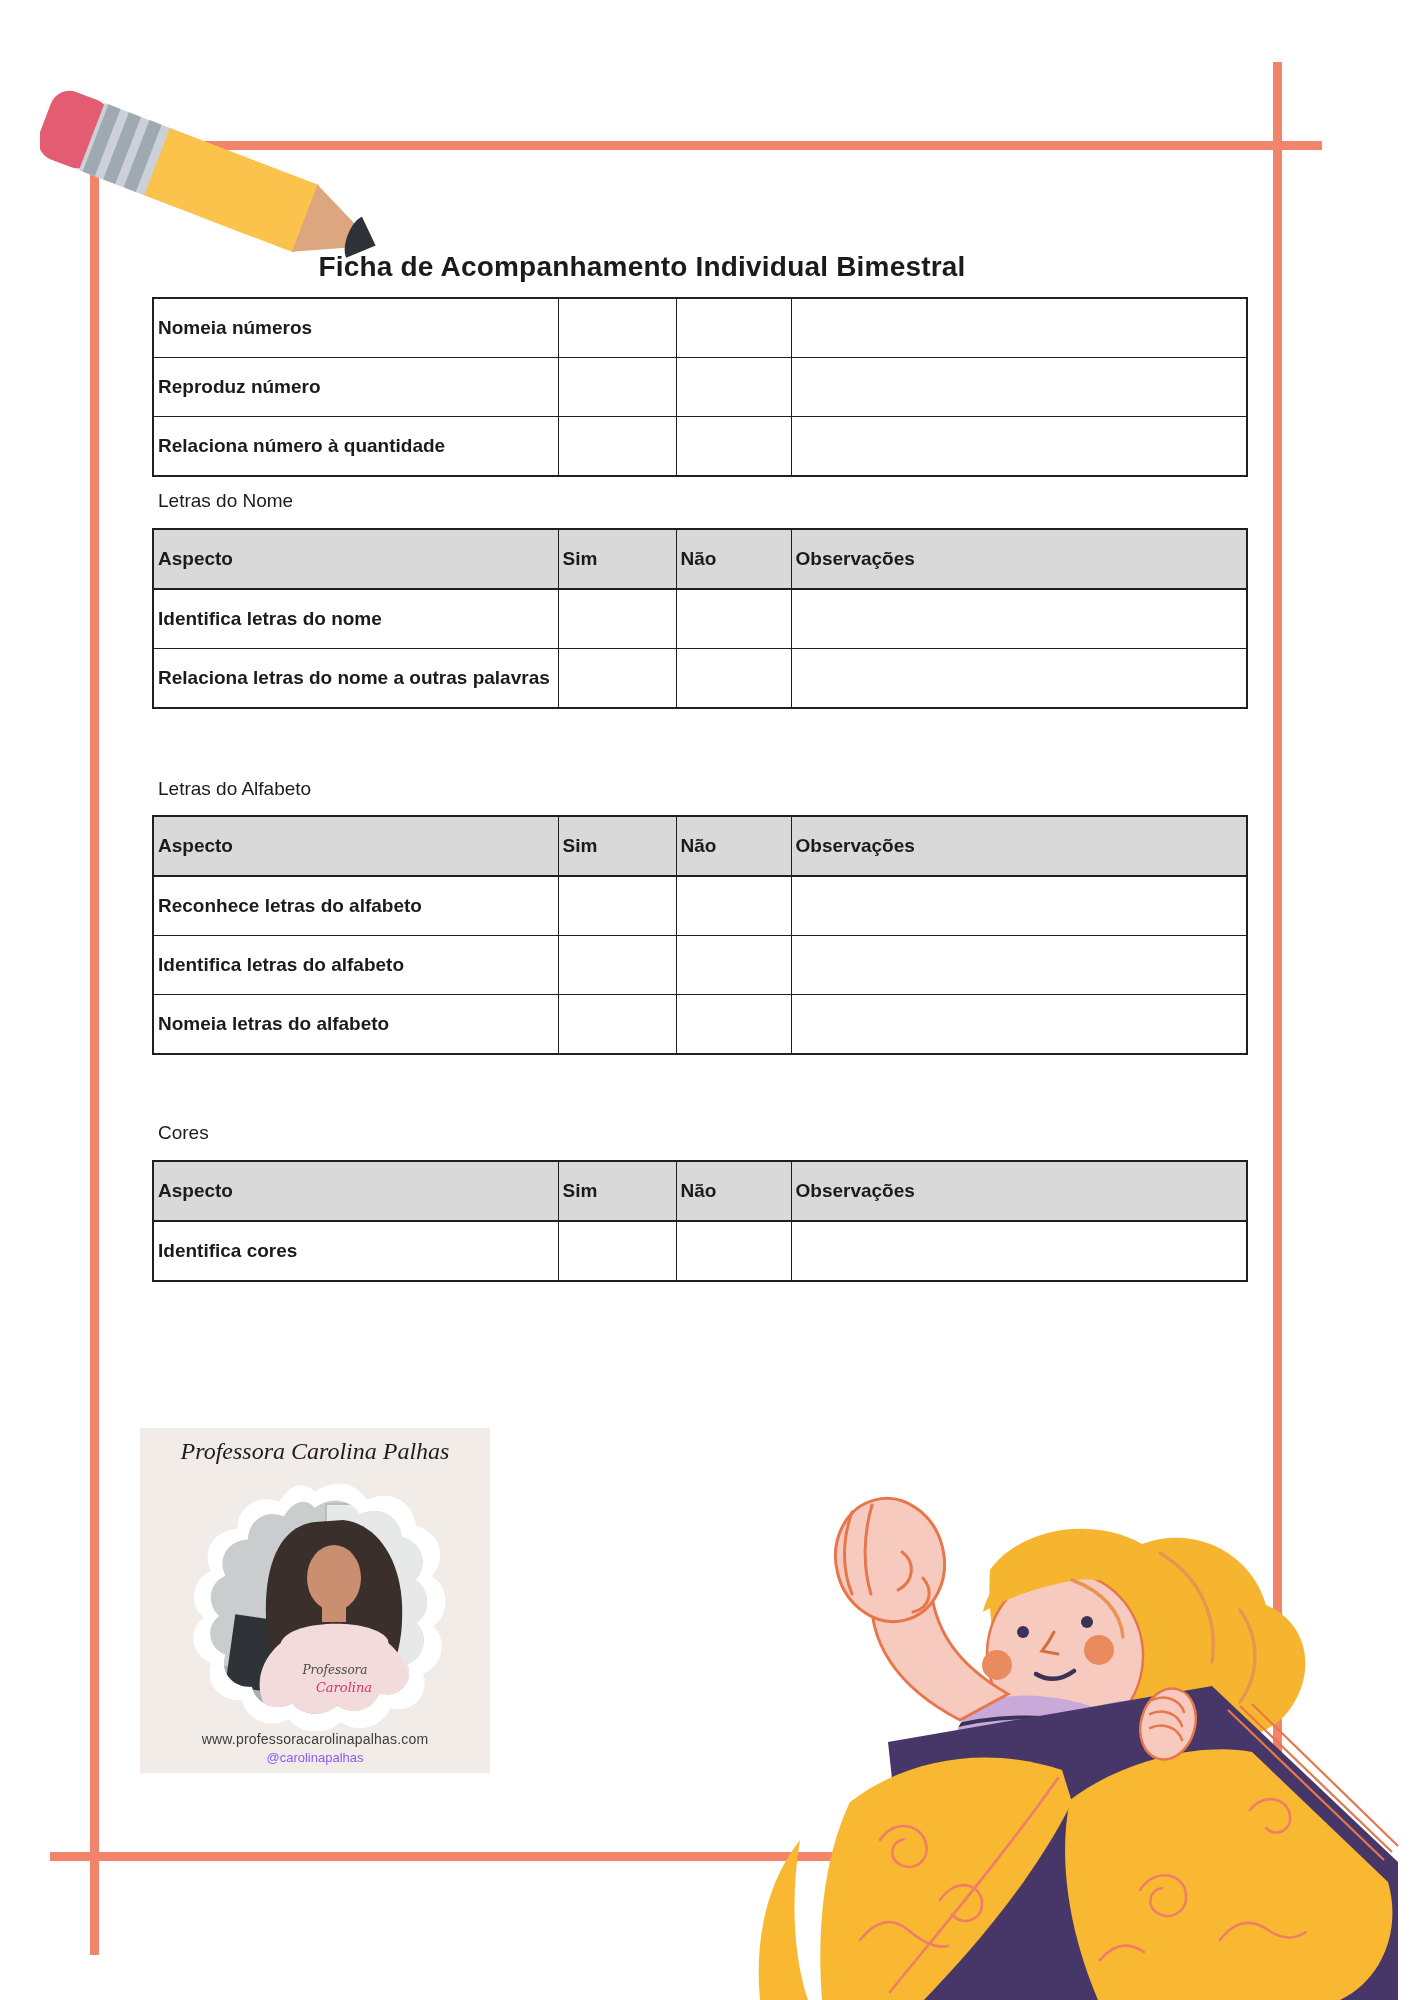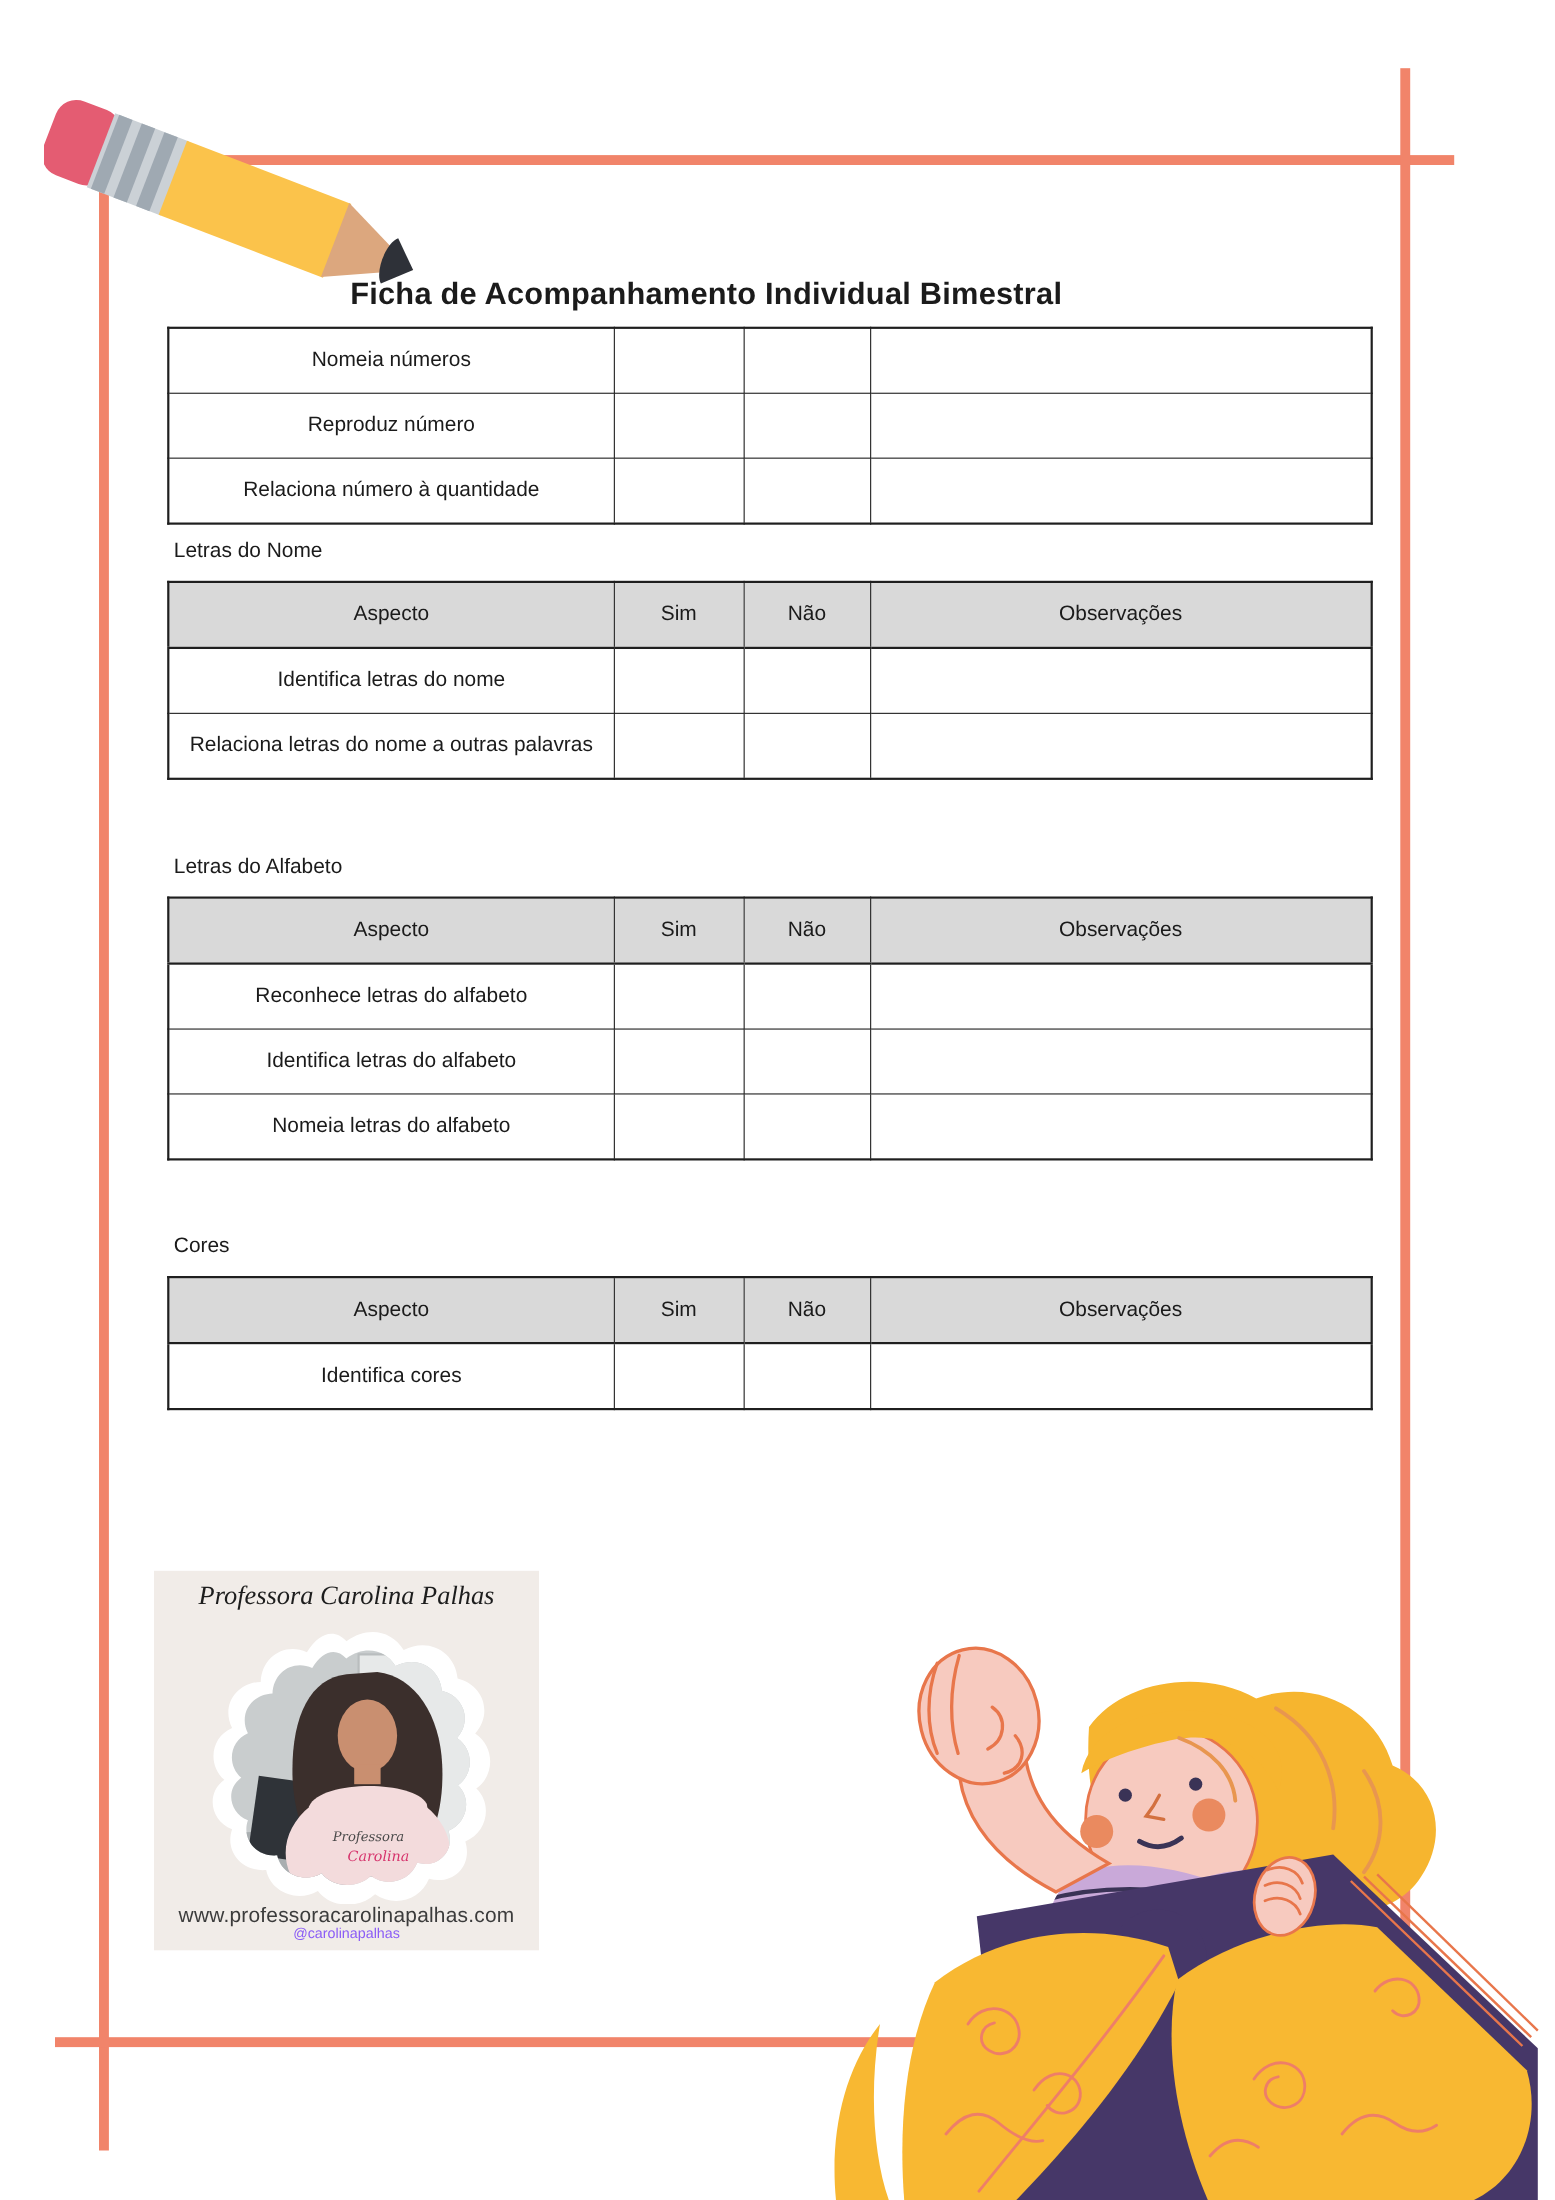--- a/index.html
+++ b/index.html
@@ -8,31 +8,31 @@
   
   .frame-line{position:absolute;background:#F1846A;z-index:1;}
   
   .doc-title{position:absolute;left:152px;top:251px;width:980px;text-align:center;
              font-size:28px;font-weight:bold;letter-spacing:.2px;z-index:2;}
   .section-label{position:absolute;left:158px;font-size:19px;font-weight:normal;z-index:2;}
   
   table.sheet{position:absolute;left:152px;border-collapse:collapse;table-layout:fixed;
               width:1094px;z-index:2;background:#fff;border:2.5px solid #1f1f1f;}
   table.sheet td,table.sheet th{border:1.6px solid #1f1f1f;height:58px;padding:0 4px;
-              font-size:19px;font-weight:normal;text-align:center;vertical-align:middle;
+              font-size:19px;font-weight:bold;text-align:left;vertical-align:middle;
               overflow:hidden;white-space:nowrap;}
   table.sheet thead th{background:#D9D9D9;border-bottom-width:2.2px;}
   col.c-aspect{width:405px;} col.c-sim{width:118px;} col.c-nao{width:115px;} col.c-obs{width:456px;}
   
   .teacher-card{position:absolute;left:140px;top:1428px;width:350px;height:345px;
                 background:#F1ECE8;z-index:3;}
   .card-script{position:absolute;top:10px;left:0;width:100%;text-align:center;
                font-family:Liberation Serif, serif;font-style:italic;font-size:24px;color:#1d1d1d;}
   .card-url{position:absolute;top:303px;left:0;width:100%;text-align:center;
-            font-size:19px;color:#3c3c3c;letter-spacing:.2px;}
+            font-size:14px;color:#3c3c3c;letter-spacing:.2px;}
   .card-handle{position:absolute;top:322px;left:0;width:100%;text-align:center;
                font-size:13px;color:#8b5cf6;}
   
   .pencil-wrap{position:absolute;left:40px;top:58px;z-index:6;}
   .girl-wrap{position:absolute;left:640px;top:1460px;z-index:5;}
   .photo-wrap{position:absolute;left:38px;top:48px;}
 </style>
 </head>
 <body>
 

